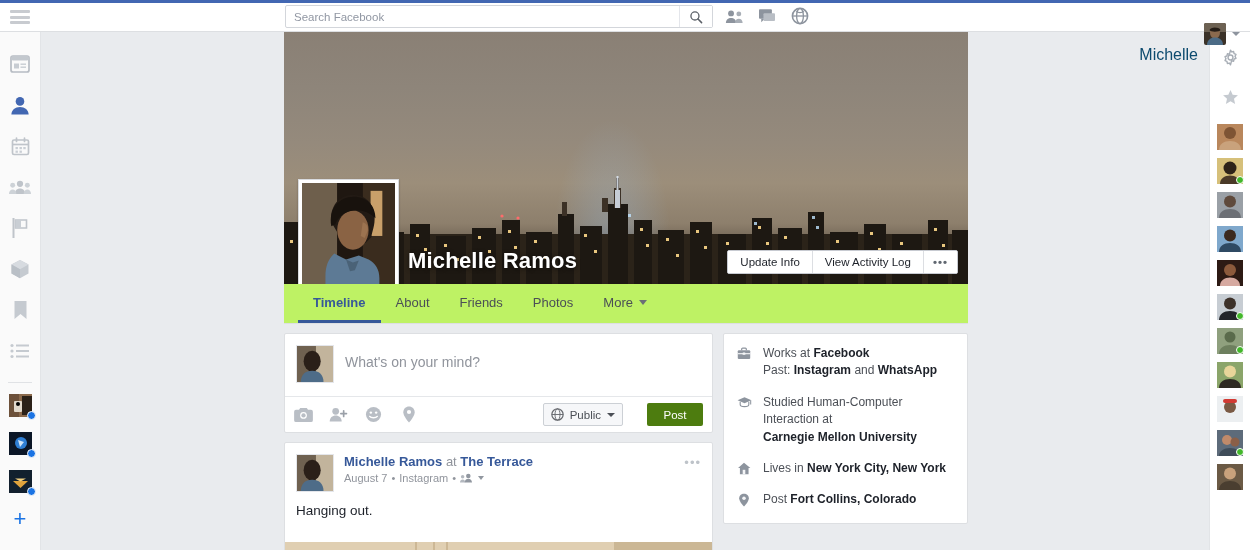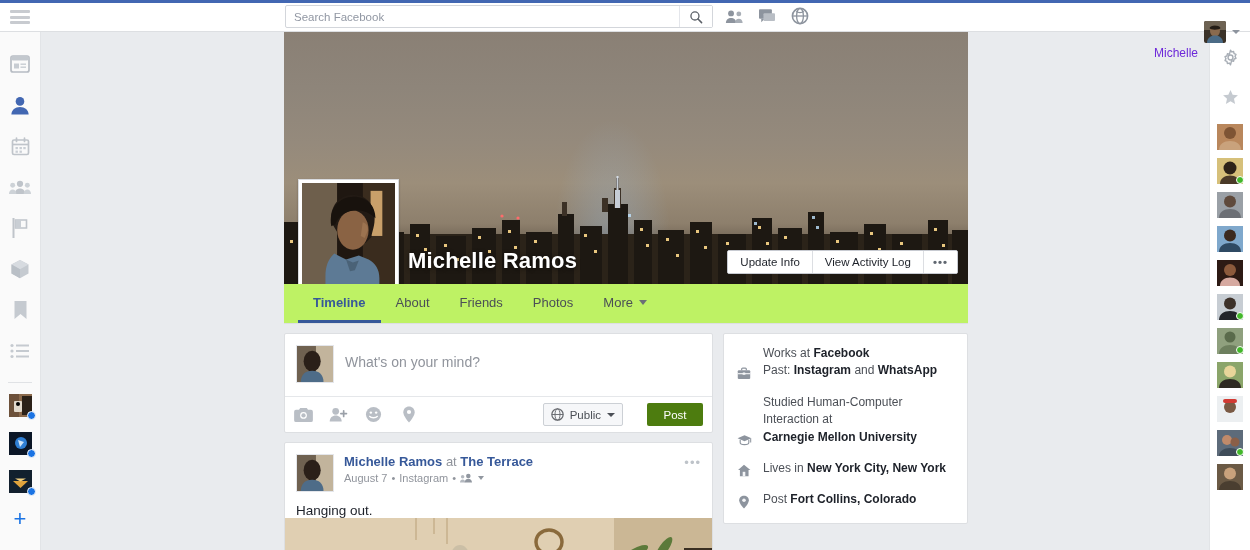--- a/index.html
+++ b/index.html
@@ -26,21 +26,21 @@
   .searchwrap input {
     flex:1; border:0; outline:0; padding:0 8px; font-size:11.5px;
     font-family:"Liberation Sans", sans-serif; color:#1d2129; background:transparent;
   }
   .searchwrap input::placeholder { color:#9197a3; }
   .searchbtn { width:33px; border-left:1px solid #e4e6eb; display:flex; align-items:center;
     justify-content:center; cursor:pointer; background:#fff; }
   .nav-icons { position:absolute; left:724px; top:6px; display:flex; gap:13px; align-items:center; }
   .nav-icons .ico { width:20px; height:20px; display:flex; align-items:center; justify-content:center; cursor:pointer; }
   .me { position:absolute; right:10px; top:4px; display:flex; align-items:center; gap:6px; cursor:pointer; }
-  .me-name { font-size:12px; color:#6d28d9;margin-top:42px; }
+  .me-name { font-size:16px; color:#0c4a6e;margin-top:42px; }
   .me-av { width:22px; height:22px; border-radius:2px; overflow:hidden; }
   .caret-d { width:0;height:0;border-left:4px solid transparent;border-right:4px solid transparent;
     border-top:4px solid #8d949e; }
 
   
   .leftrail { position:absolute; left:0; top:32px; width:41px; height:518px;
     background:#fafafa; border-right:1px solid #e2e4e7; z-index:15;
     display:flex; flex-direction:column; align-items:center; padding-top:18px; }
   .rail-ico { width:28px; height:28px; margin-bottom:13px; display:flex; align-items:center;
     justify-content:center; cursor:pointer; }
@@ -111,26 +111,26 @@
     margin-left:8px; cursor:pointer; padding:0 12px; }
 
   .post-head { display:flex; padding:11px 11px 0 11px; gap:10px; position:relative; }
   .post-av { width:38px; height:38px; overflow:hidden; flex:none; border:1px solid #e4e6eb; }
   .post-line1 { font-size:13px; color:#365899; }
   .post-line1 b { color:#365899; font-weight:bold; }
   .post-line1 .at { color:#90949c; font-weight:normal; }
   .post-meta { font-size:11px; color:#90949c; margin-top:3px; display:flex; align-items:center; gap:4px; }
   .post-dots { position:absolute; right:11px; top:12px; color:#bec3c9; font-size:13px;
     letter-spacing:1px; cursor:pointer; }
-  .post-text { padding:11px 11px 0 11px; font-size:13.5px; color:#1d2129; }
+  .post-text { padding:11px 11px 24px 11px; font-size:13.5px; color:#1d2129; }
   .post-img { width:100%; height:70px; overflow:hidden; position:relative; background:#d8c7ab; }
 
   
   .intro { padding:11px 12px 12px 12px; }
-  .intro-row { display:flex; gap:11px; margin-bottom:14px; align-items:flex-end; }
+  .intro-row { display:flex; gap:11px; margin-bottom:14px; align-items:flex-start; }
   .intro-row:last-child { margin-bottom:2px; }
   .intro-ic { width:16px; flex:none; display:flex; justify-content:center; padding-top:2px; }
   .intro-tx { font-size:12px; color:#4b4f56; line-height:1.45; }
   .intro-tx b { color:#1d2129; font-weight:bold; }
 
   svg { display:block; }
 </style>
 </head>
 <body>
 

